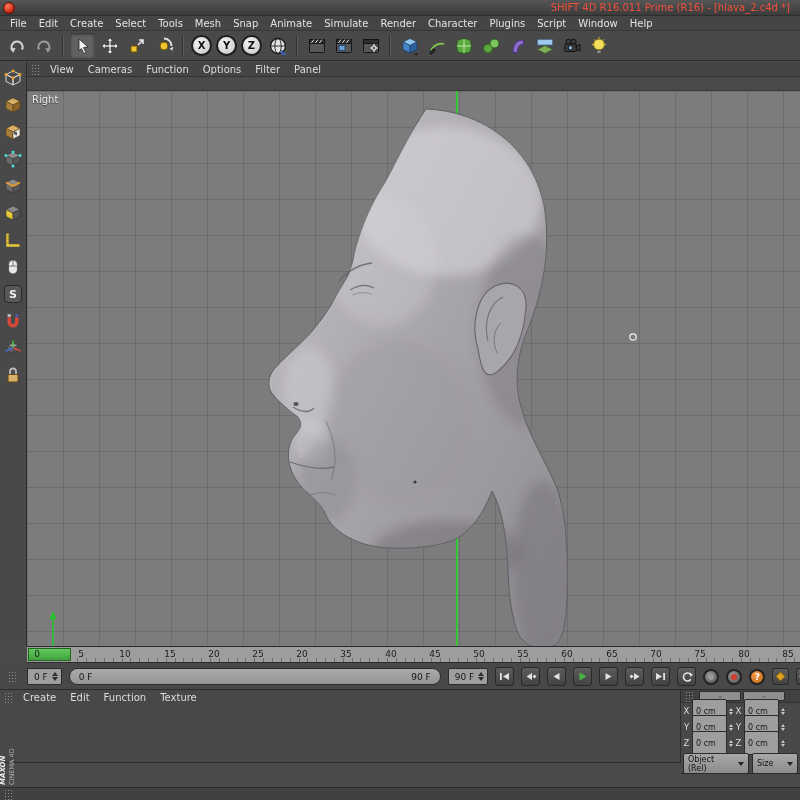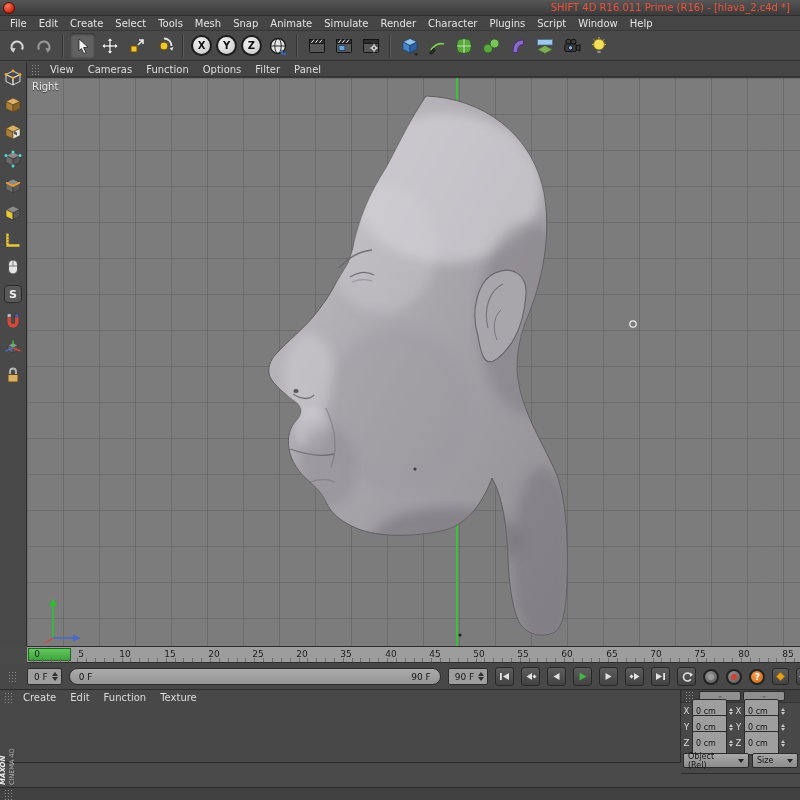--- a/index.html
+++ b/index.html
@@ -25,21 +25,21 @@
   #leftbar{position:absolute;left:0;top:62px;width:27px;height:584px;background:#494949;border-right:1px solid #2c2c2c;display:flex;flex-direction:column;align-items:center;padding-top:4px;gap:3px}
   .lbtn{width:24px;height:24px;display:flex;align-items:center;justify-content:center;border-radius:3px}
   .sbadge{width:18px;height:18px;background:#585858;border:1px solid #2a2a2a;border-radius:4px;color:#eee;font-size:11px;font-weight:bold;display:flex;align-items:center;justify-content:center}
 
   
   #vp-header{position:absolute;left:27px;top:62px;right:0;height:15px;background:#454545;display:flex;align-items:center;font-size:10px;color:#ddd;border-bottom:1px solid #333}
   #vp-header span.mi{padding:0 7px}
   .grip{width:8px;height:11px;margin:0 4px;background-image:radial-gradient(circle,#8f8f8f .8px,transparent .9px);background-size:3px 3px;flex:0 0 auto}
 
   
-  #viewport{position:absolute;left:27px;top:77px;right:0;height:569px;background-color:#7c7c7c;
+  #viewport{position:absolute;left:27px;top:90px;right:0;height:569px;background-color:#7c7c7c;
     background-image:repeating-linear-gradient(to right,rgba(40,40,40,.18) 0 1px,transparent 1px 36px),
                      repeating-linear-gradient(to bottom,rgba(40,40,40,.18) 0 1px,transparent 1px 36px);
     overflow:hidden;border-top:1px solid #3a3a3a}
   #axis-line{position:absolute;left:429px;top:0;bottom:0;width:2px;background:#35c438}
   #vp-label{position:absolute;left:5px;top:3px;font-size:10px;color:#ececec;text-shadow:0 1px 1px rgba(0,0,0,.6)}
   #headsvg{position:absolute;left:0;top:0}
   #gizmo{position:absolute;left:12px;top:516px}
 
   
   #ruler{position:absolute;left:27px;top:646px;right:0;height:17px;background:#9d9d9d;border-top:1px solid #2b2b2b;border-bottom:1px solid #2b2b2b;font-size:9px;color:#1d1d1d;overflow:hidden}
@@ -81,21 +81,21 @@
   #coords-header{height:13px;background:#414141;display:flex;align-items:center;gap:2px;border-bottom:1px solid #333}
   .hcell{width:42px;height:10px;background:#8f8f8f;border:1px solid #2b2b2b;border-radius:2px;color:#2a2a2a;display:flex;align-items:center;justify-content:center;font-size:7.5px}
   .crow{display:flex;align-items:center;gap:2px;height:16px;padding:0 2px}
   .axl{width:7px;text-align:center;color:#ddd;font-size:8.5px}
   .cfield{width:35px;height:24px;background:#9e9e9e;border:1px solid #2b2b2b;border-radius:2px;color:#161616;display:flex;align-items:center;padding-left:3px;font-size:8px}
   .sspin{display:flex;flex-direction:column;gap:1px}
   .sspin i{display:block;width:0;height:0;border-left:2.5px solid transparent;border-right:2.5px solid transparent}
   .sspin .u{border-bottom:3.5px solid #c6c6c6}
   .sspin .d{border-top:3.5px solid #c6c6c6}
   #coords-ddls{display:flex;gap:3px;padding:2px 2px 0 2px}
-  .ddl{height:15px;background:linear-gradient(#a8a8a8,#8c8c8c);border:1px solid #2b2b2b;border-radius:2px;color:#131313;display:flex;align-items:center;justify-content:space-between;padding:0 4px;font-size:8px}
+  .ddl{height:21px;background:linear-gradient(#a8a8a8,#8c8c8c);border:1px solid #2b2b2b;border-radius:2px;color:#131313;display:flex;align-items:center;justify-content:space-between;padding:0 4px;font-size:8px}
   .ddl .caret{width:0;height:0;border-left:3px solid transparent;border-right:3px solid transparent;border-top:4px solid #222;margin-left:3px}
 
   
   #statusbar{position:absolute;left:0;top:787px;right:0;height:13px;background:#414141;border-top:1px solid #2c2c2c;display:flex;align-items:center;font-size:9px;color:#c9c9c9}
 </style>
 </head>
 <body>
 
 <div id="titlebar">
   <div id="appicon"></div>

